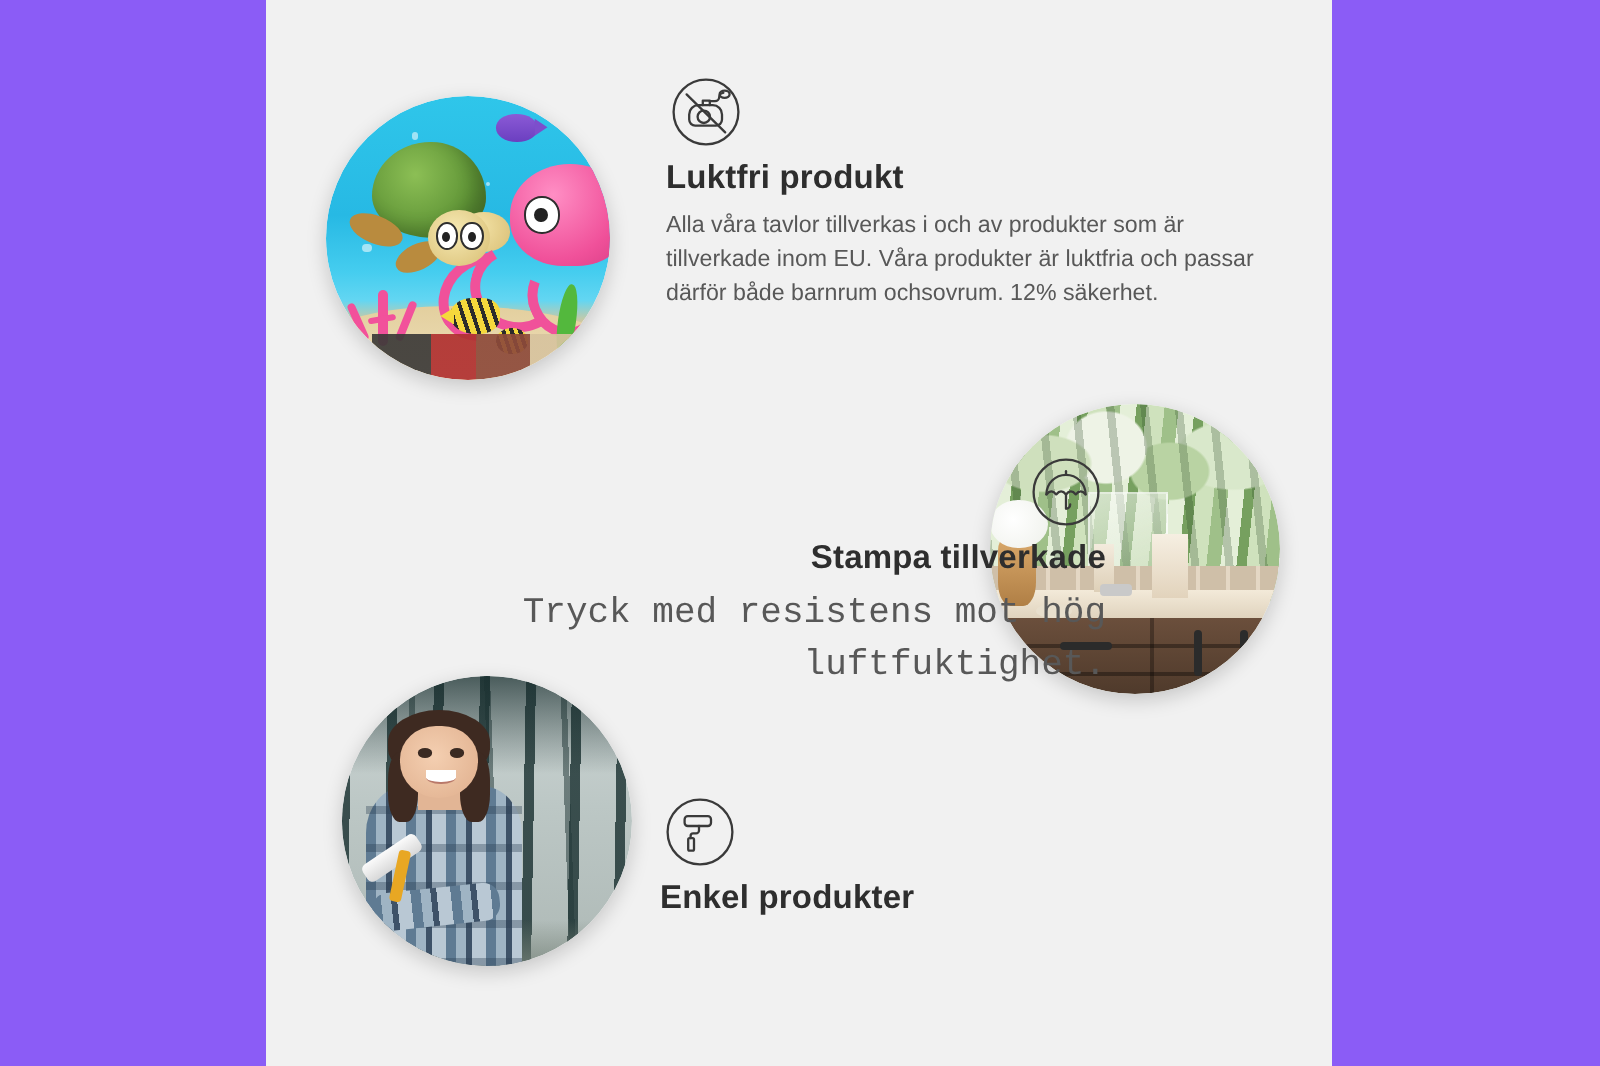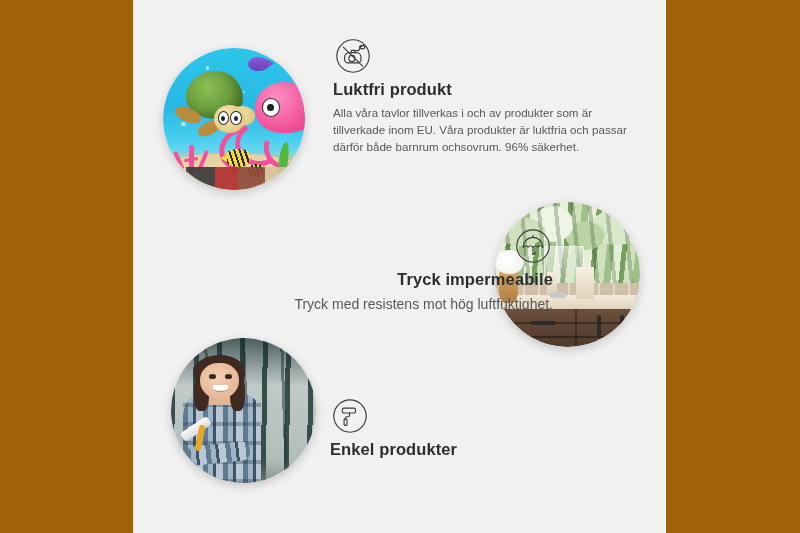--- a/index.html
+++ b/index.html
@@ -5,21 +5,21 @@
   html,body{margin:0;padding:0;}
   body{
     width:800px;height:533px;
     background:#ffffff;
     font-family:"Liberation Sans", sans-serif;
     overflow:hidden;
   }
   .stage{
     position:relative;
     width:800px;height:533px;
-    background:#a16207;
+    background:#8b5cf6;
   }
   .panel{
     position:absolute;
     left:133px;top:0;
     width:533px;height:533px;
     background:#f1f1f1;
     overflow:hidden;
   }
 
   
@@ -171,21 +171,21 @@
   .f-desc{
     color:#585858;font-size:11.6px;line-height:1.47;
     margin:0;
   }
 
   .feat-1{left:200px;top:38px;width:300px;text-align:left;}
   .feat-1 .icon-wrap{margin-left:2px;}
 
   .feat-2{left:85px;top:228px;width:335px;text-align:right;}
   .feat-2 .icon-wrap{margin-left:auto;margin-right:2px;}
-  .feat-2 .f-desc{font-size:14px;}
+  .feat-2 .f-desc{font-size:18px;font-family:Liberation Mono, monospace;}
 
   .feat-3{left:197px;top:398px;width:300px;text-align:left;}
   .feat-3 .icon-wrap{margin-left:2px;}
 </style>
 </head>
 <body>
 
 <div class="stage">
   <div class="panel">
 
@@ -271,35 +271,35 @@
           <circle cx="18" cy="18" r="16.2"></circle>
           <path d="M14.2 14.6 h7.2 a4.6 4.6 0 0 1 4.6 4.6 v2.6 a3 3 0 0 1 -3 3 h-10.4 a3 3 0 0 1 -3 -3 v-2.6 a4.6 4.6 0 0 1 4.6 -4.6 z"></path>
           <path d="M16.4 14.6 v-2.3 h3.5 v2.3"></path>
           <path d="M19.9 12.6 h2.6 a2.1 2.1 0 0 0 2.1 -2.1 a2.1 2.1 0 0 1 2.1 -2.1"></path>
           <ellipse cx="27.3" cy="9.1" rx="2.5" ry="1.8"></ellipse>
           <circle cx="16.9" cy="20.4" r="3.1"></circle>
           <line x1="8.3" y1="9.2" x2="27.6" y2="28.2"></line>
         </svg>
       </div>
       <div class="f-title">Luktfri produkt</div>
-      <p class="f-desc">Alla våra tavlor tillverkas i och av produkter som är tillverkade inom EU. Våra produkter är luktfria och passar därför både barnrum ochsovrum. 96% säkerhet.</p>
+      <p class="f-desc">Alla våra tavlor tillverkas i och av produkter som är tillverkade inom EU. Våra produkter är luktfria och passar därför både barnrum ochsovrum. 12% säkerhet.</p>
     </div>
 
     <div class="feat feat-2">
       <div class="icon-wrap">
         <svg viewBox="0 0 36 36" fill="none" stroke="#3a3a3a" stroke-width="1.15" stroke-linecap="round" stroke-linejoin="round">
           <circle cx="18" cy="18" r="16.2"></circle>
           <path d="M8.2 19.2 a9.8 9.8 0 0 1 19.6 0"></path>
           <path d="M8.2 19.2 q2.45 -3 4.9 0 q2.45 -3 4.9 0 q2.45 -3 4.9 0 q2.45 -3 4.9 0"></path>
           <line x1="18" y1="19.2" x2="18" y2="26.3"></line>
           <path d="M18 26.3 a2.1 2.1 0 0 0 2.1 -2.1"></path>
           <line x1="18" y1="9.4" x2="18" y2="7.6"></line>
         </svg>
       </div>
-      <div class="f-title">Tryck impermeabile</div>
+      <div class="f-title">Stampa tillverkade</div>
       <p class="f-desc">Tryck med resistens mot hög luftfuktighet.</p>
     </div>
 
     <div class="feat feat-3">
       <div class="icon-wrap">
         <svg viewBox="0 0 36 36" fill="none" stroke="#3a3a3a" stroke-width="1.15" stroke-linecap="round" stroke-linejoin="round">
           <circle cx="18" cy="18" r="16.2"></circle>
           <rect x="10.3" y="10.1" width="13.2" height="4.9" rx="1.6"></rect>
           <path d="M17.5 15 v2.2 a1.5 1.5 0 0 1 -1.5 1.5 h-1.4 a1.3 1.3 0 0 0 -1.3 1.3 v1.1"></path>
           <rect x="12.1" y="21.1" width="2.9" height="6.2" rx="0.7"></rect>

